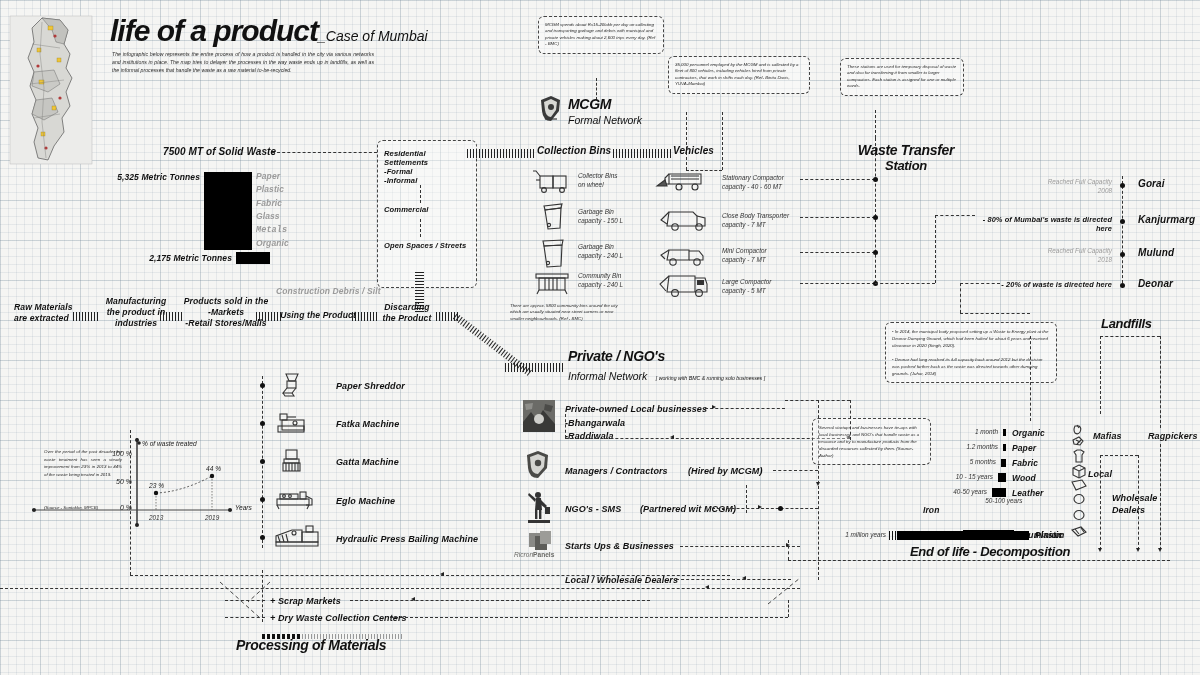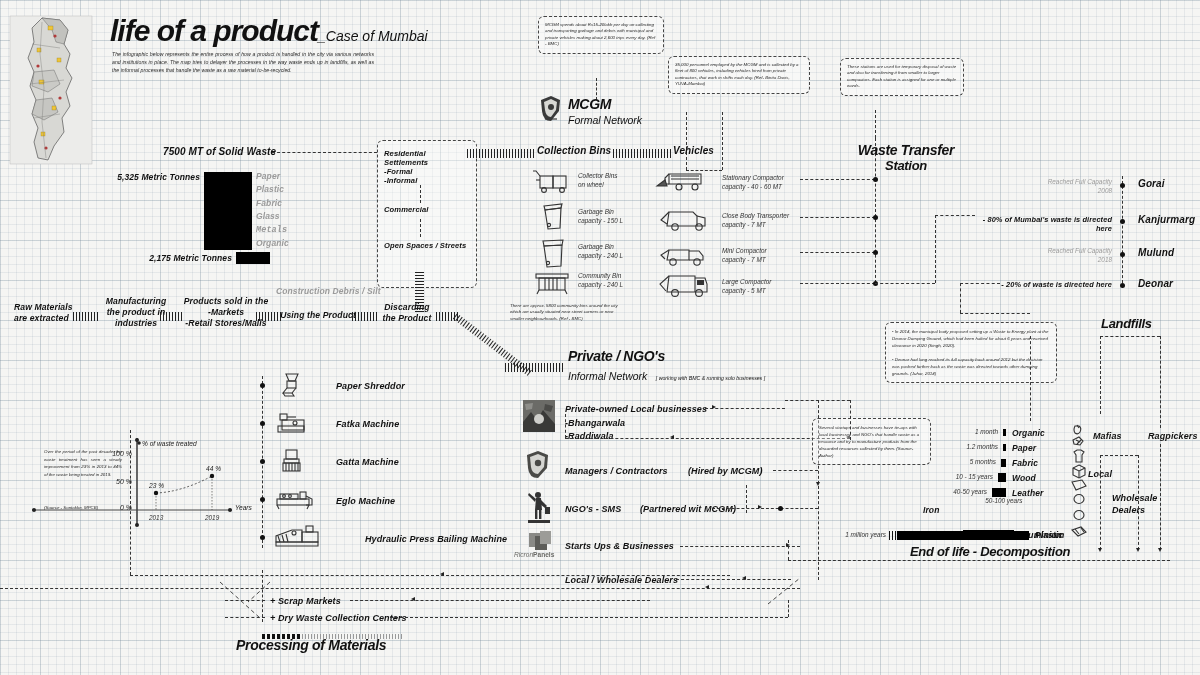--- a/index.html
+++ b/index.html
@@ -523,21 +523,21 @@
       <g class="ico">
         <path d="M4 18 L4 12 L20 6 L30 6 L30 18 Z"></path>
           <rect x="30" y="8" width="16" height="10"></rect>
         <rect x="34" y="2" width="7" height="6"></rect>
           <circle cx="22" cy="9" r="2"></circle>
         <path d="M4 18 L46 18 L46 22 L4 22 Z"></path>
         <path d="M6 12 L8 18 M10 11 L12 18 M14 10 L16 18"></path>
       </g>
     </svg>
   </div>
-  <div class="abs lbl" style="left:336px;top:534px;font-size:9px;padding-left:29px;">Hydraulic Press Bailing Machine</div>
+  <div class="abs lbl" style="left:336px;top:534px;font-size:9px;">Hydraulic Press Bailing Machine</div>
 
   <div class="abs vline" style="left:130px;top:430px;height:145px;"></div>
   <div class="abs hline" style="left:130px;top:575px;width:600px;"></div>
   <div class="abs arr arr-l" style="left:440px;top:572px;"></div>
   <div class="abs hline" style="left:0px;top:588px;width:800px;"></div>
   <div class="abs arr arr-l" style="left:705px;top:585px;"></div>
 
   <div class="abs lbl" style="left:270px;top:596px;font-size:9px;">+ Scrap Markets</div>
   <div class="abs hline" style="left:225px;top:600px;width:40px;"></div>
   <div class="abs hline" style="left:350px;top:600px;width:300px;"></div>

